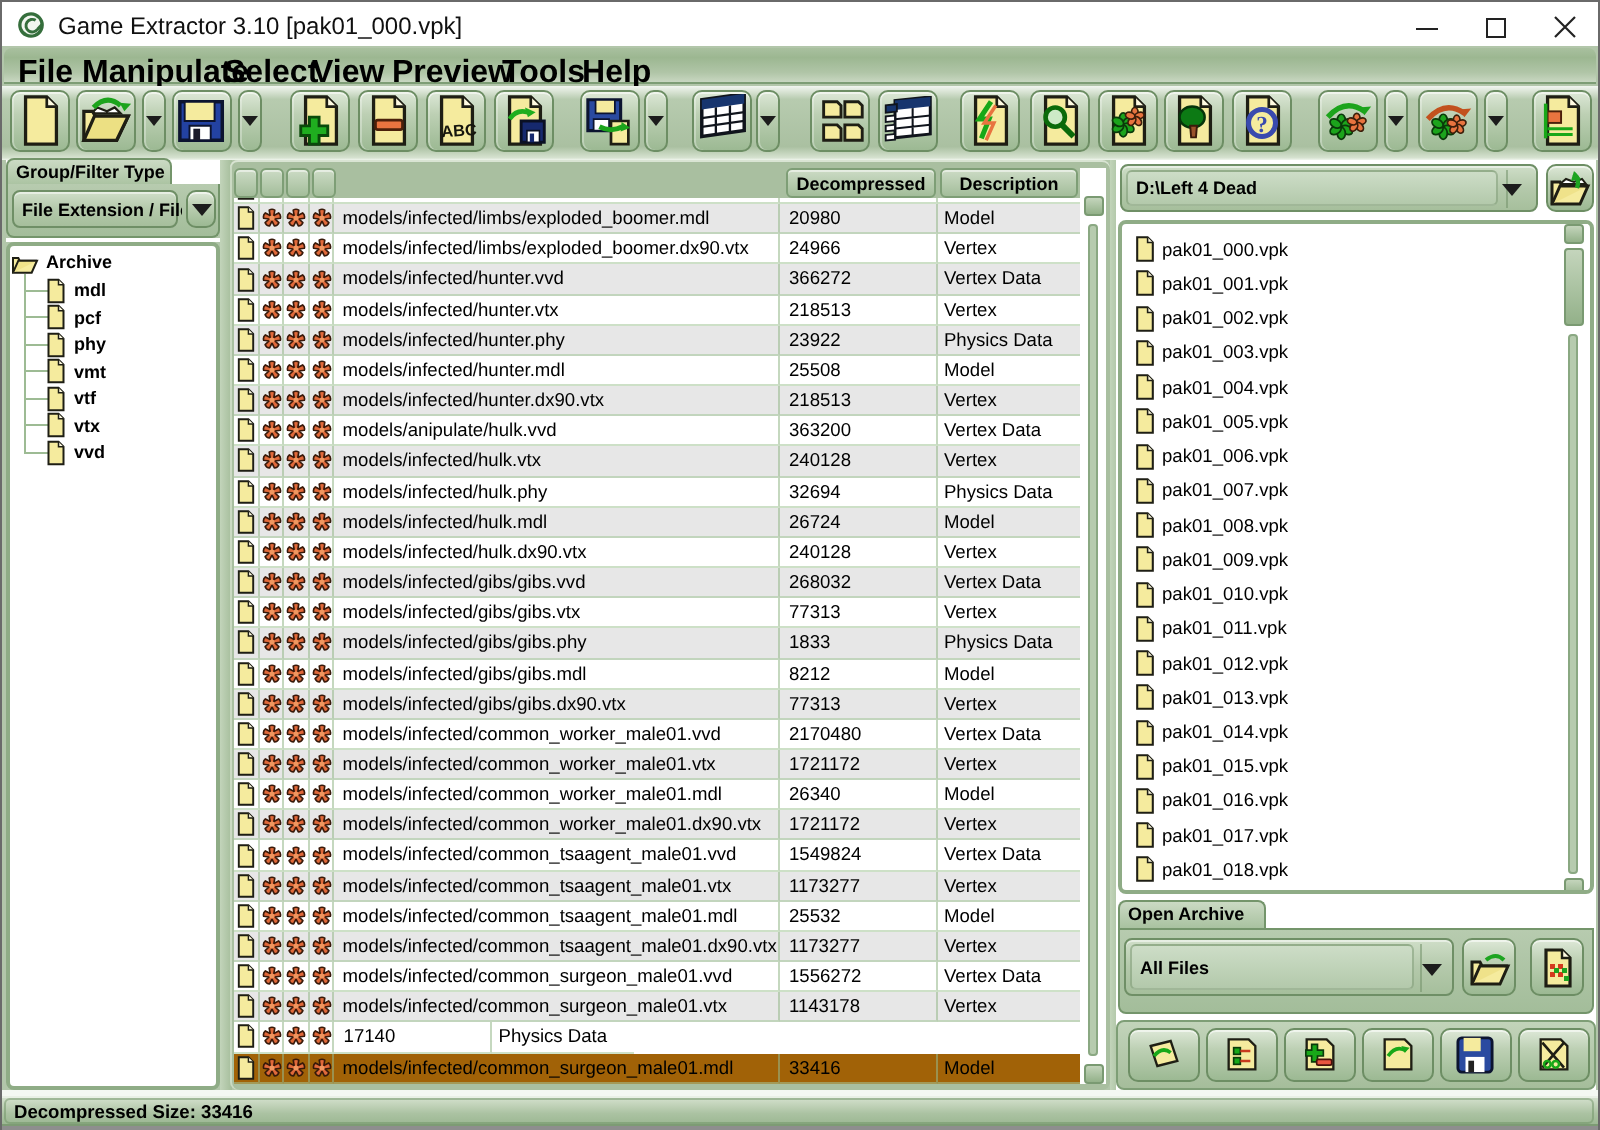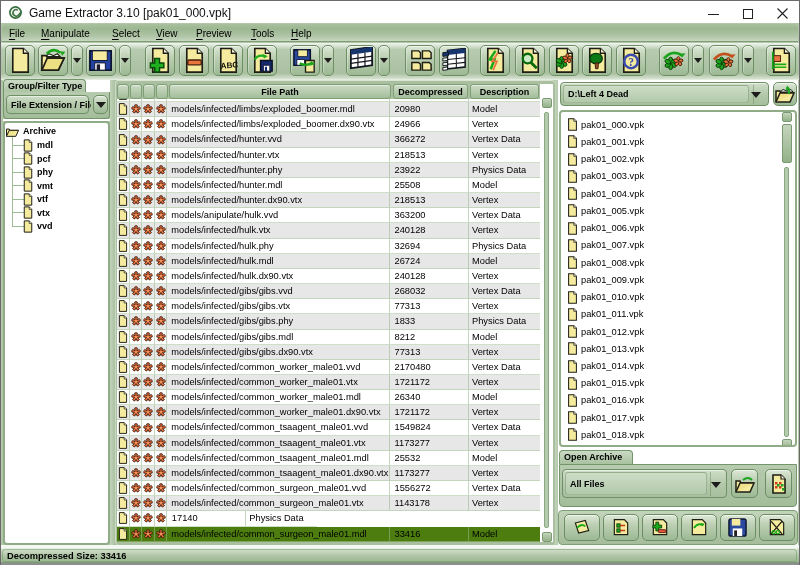--- a/index.html
+++ b/index.html
@@ -9,21 +9,21 @@
 #title { left:1px; top:1px; width:798px; height:22px; background:#ffffff; }
 #title .txt { position:absolute; left:28px; top:5px; font-size:12px; color:#101010; }
 #tmin { position:absolute; left:707px; top:13px; width:11px; height:1px; background:#222; }
 #tmax { position:absolute; left:742px; top:8px; width:10px; height:10px; border:1px solid #222; }
 #tcls { position:absolute; left:776px; top:7px; }
 
 
 #menubar { left:2px; top:24px; width:796px; height:18px; border-radius:4px 4px 0 0;
   background:linear-gradient(180deg,#a9c09f 0%,#9cb791 28%,#b0c5a7 72%,#c8d7c1 100%);
   border-bottom:1px solid #7d9d75; }
-#menubar span { position:absolute; top:4px; font-weight:normal; font-size:10px; color:#000; }
+#menubar span { position:absolute; top:4px; font-weight:bold; font-size:16px; color:#000; }
 #menubar u { text-decoration-thickness:1px; text-underline-offset:2px; }
 
 
 #toolbar { left:1px; top:43px; width:798px; height:37px;
   background:linear-gradient(180deg,#f2f6f0 0%,#b7cbaf 18%,#aac0a1 82%,#d6e2d0 97%,#f0f5ee 100%); }
 .tb { position:absolute; top:2px; height:31px; width:30px; border-radius:5px;
   border:1px solid #6d8e64; background:linear-gradient(180deg,#dde8d7 0%,#bdd0b4 38%,#9cb993 100%);
   box-shadow:inset 0 1px 0 rgba(255,255,255,.55), inset 1px 0 0 rgba(255,255,255,.3);
   display:flex; align-items:center; justify-content:center; }
 .dd { width:12px; }
@@ -64,21 +64,21 @@
 #tblpanel { left:115px; top:80px; width:440px; height:465px; background:#a9bfa0; border-radius:4px;
   box-shadow:inset 0 1px 0 #d9e4d3, inset 1px 0 0 #cbdac3; }
 #thead { position:absolute; left:2px; top:4px; width:425px; height:15px; }
 .th { position:absolute; top:0; height:15px; border:1px solid #7e9e76; border-radius:3px;
   background:linear-gradient(180deg,#ccdbc5 0%,#a3bd9a 100%); box-shadow:inset 0 1px 0 rgba(255,255,255,.5);
   font-weight:bold; font-size:9px; text-align:center; line-height:14px; color:#000; }
 #tview { position:absolute; left:2px; top:19px; width:423px; height:443px; background:#fff; overflow:hidden; }
 #tbody { position:absolute; left:0; top:-12.0px; width:423px; }
 .r { display:flex; height:15.17px; background:#fff; font-size:9.3px; line-height:14.37px; color:#000; }
 .r.g { background:#e7e7e7; }
-.r.sel { background:#4d7c0f; }
+.r.sel { background:#a16207; }
 .c { border-right:1px solid rgba(150,185,140,.55); border-bottom:1px solid rgba(165,200,155,.55); overflow:hidden; white-space:nowrap; flex-shrink:0; }
 .i1 { width:12.8px; display:flex; align-items:center; justify-content:center; }
 .i2 { width:12.5px; display:flex; align-items:center; justify-content:center; }
 .fp { width:222.7px; padding-left:4px; }
 .dc { width:79px; padding-left:4.5px; }
 .ds { width:71px; padding-left:3px; border-right:none; }
 #vsb { position:absolute; left:425px; top:4px; width:13px; height:458px; background:#fff; }
 .sq { position:absolute; left:1.5px; width:10px; height:9.5px; border:1px solid #7a9a72; border-radius:2px;
   background:linear-gradient(180deg,#c4d5bc,#93b189); }
 .groove { position:absolute; width:5px; border:1px solid #8aa882; background:#b6cbae; border-radius:2px; }
@@ -455,21 +455,20 @@
       </div>
   </div>
   <div class="abs split" style="left:110px"></div>
 
   <div class="abs" id="tblpanel">
     <div id="thead">
       <div class="th" style="left:0;width:12px"></div>
       <div class="th" style="left:13px;width:12px"></div>
       <div class="th" style="left:26px;width:12px"></div>
       <div class="th" style="left:39px;width:12px"></div>
-      <div class="th" style="left:52px;width:222px">File Path</div>
       <div class="th" style="left:276px;width:75px">Decompressed</div>
       <div class="th" style="left:353px;width:69px">Description</div>
     </div>
     <div id="tview">
         <div id="tbody">
 <div class="r">
             <span class="c i1">
               <svg width="10" height="12" viewBox="0 0 16 20">
                 <use href="#pg"></use>
               </svg>

